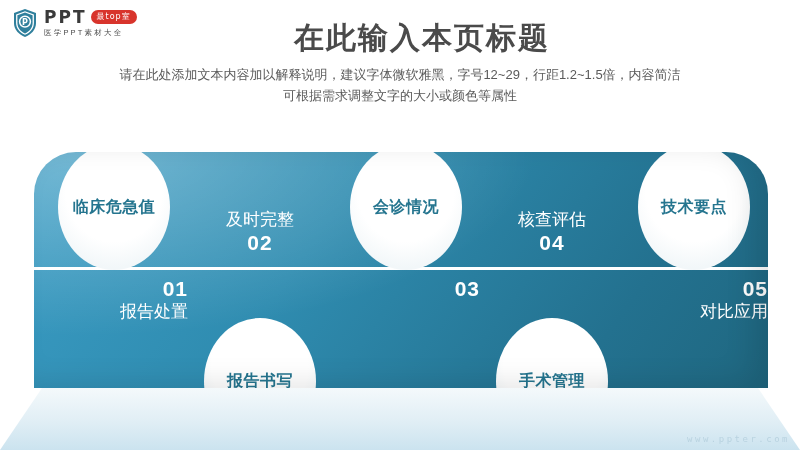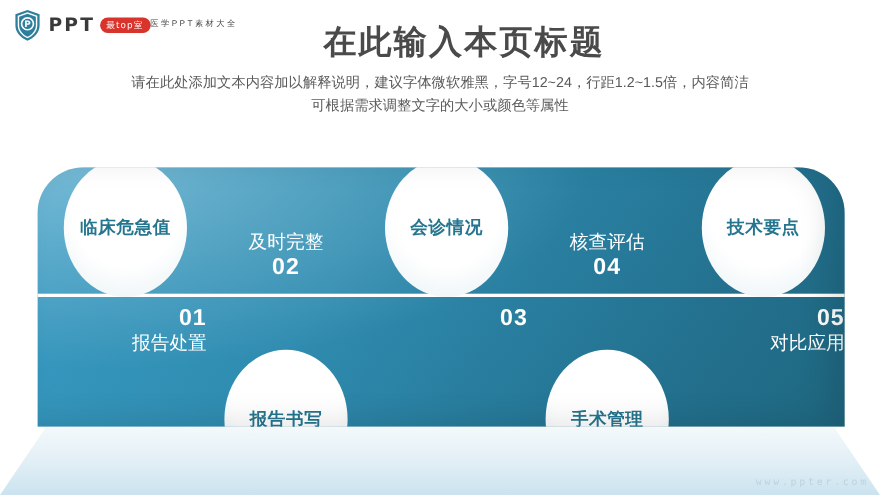--- a/index.html
+++ b/index.html
@@ -6,21 +6,21 @@
   body{
     width:800px;height:450px;overflow:hidden;position:relative;
     background:#ffffff;
     font-family:"Liberation Sans","DejaVu Sans",sans-serif;
   }
 
   
   #logo{position:absolute;left:12px;top:8px;display:flex;align-items:center;gap:6px;}
   #shield{width:26px;height:30px;position:relative;flex:none;}
   #shield svg{display:block;}
-  #logo-text{display:flex;flex-direction:row;justify-content:center;}
+  #logo-text{display:flex;flex-direction:column;justify-content:center;}
   #logo-row1{display:flex;align-items:center;gap:4px;}
   #ppt-word{
     font-size:17px;font-weight:bold;color:#3a3a3a;letter-spacing:2px;
     line-height:1;font-family:"DejaVu Sans",sans-serif;
   }
   #ppt-badge{
     background:#d8342c;color:#fff;font-size:8px;line-height:1;
     padding:3px 6px 3px 6px;border-radius:8px;letter-spacing:1px;
     font-family:"DejaVu Sans",sans-serif;white-space:nowrap;
   }
@@ -119,21 +119,21 @@
     <div id="logo-row1">
       <span id="ppt-word">PPT</span>
       <span id="ppt-badge">最top室</span>
     </div>
     <div id="logo-sub">医学PPT素材大全</div>
   </div>
 </div>
 
 <div id="page-title">在此输入本页标题</div>
 <div id="subtitle">
-  <span class="line">请在此处添加文本内容加以解释说明，建议字体微软雅黑，字号12~24，行距1.2~1.5倍，内容简洁</span>
+  <span class="line">请在此处添加文本内容加以解释说明，建议字体微软雅黑，字号12~29，行距1.2~1.5倍，内容简洁</span>
   <span class="line">可根据需求调整文字的大小或颜色等属性</span>
 </div>
 
 <div id="base"></div>
 
 <div id="panel">
   <div id="divider"></div>
 
   <div class="step up" style="left:6px;">
     <div class="bubble">

